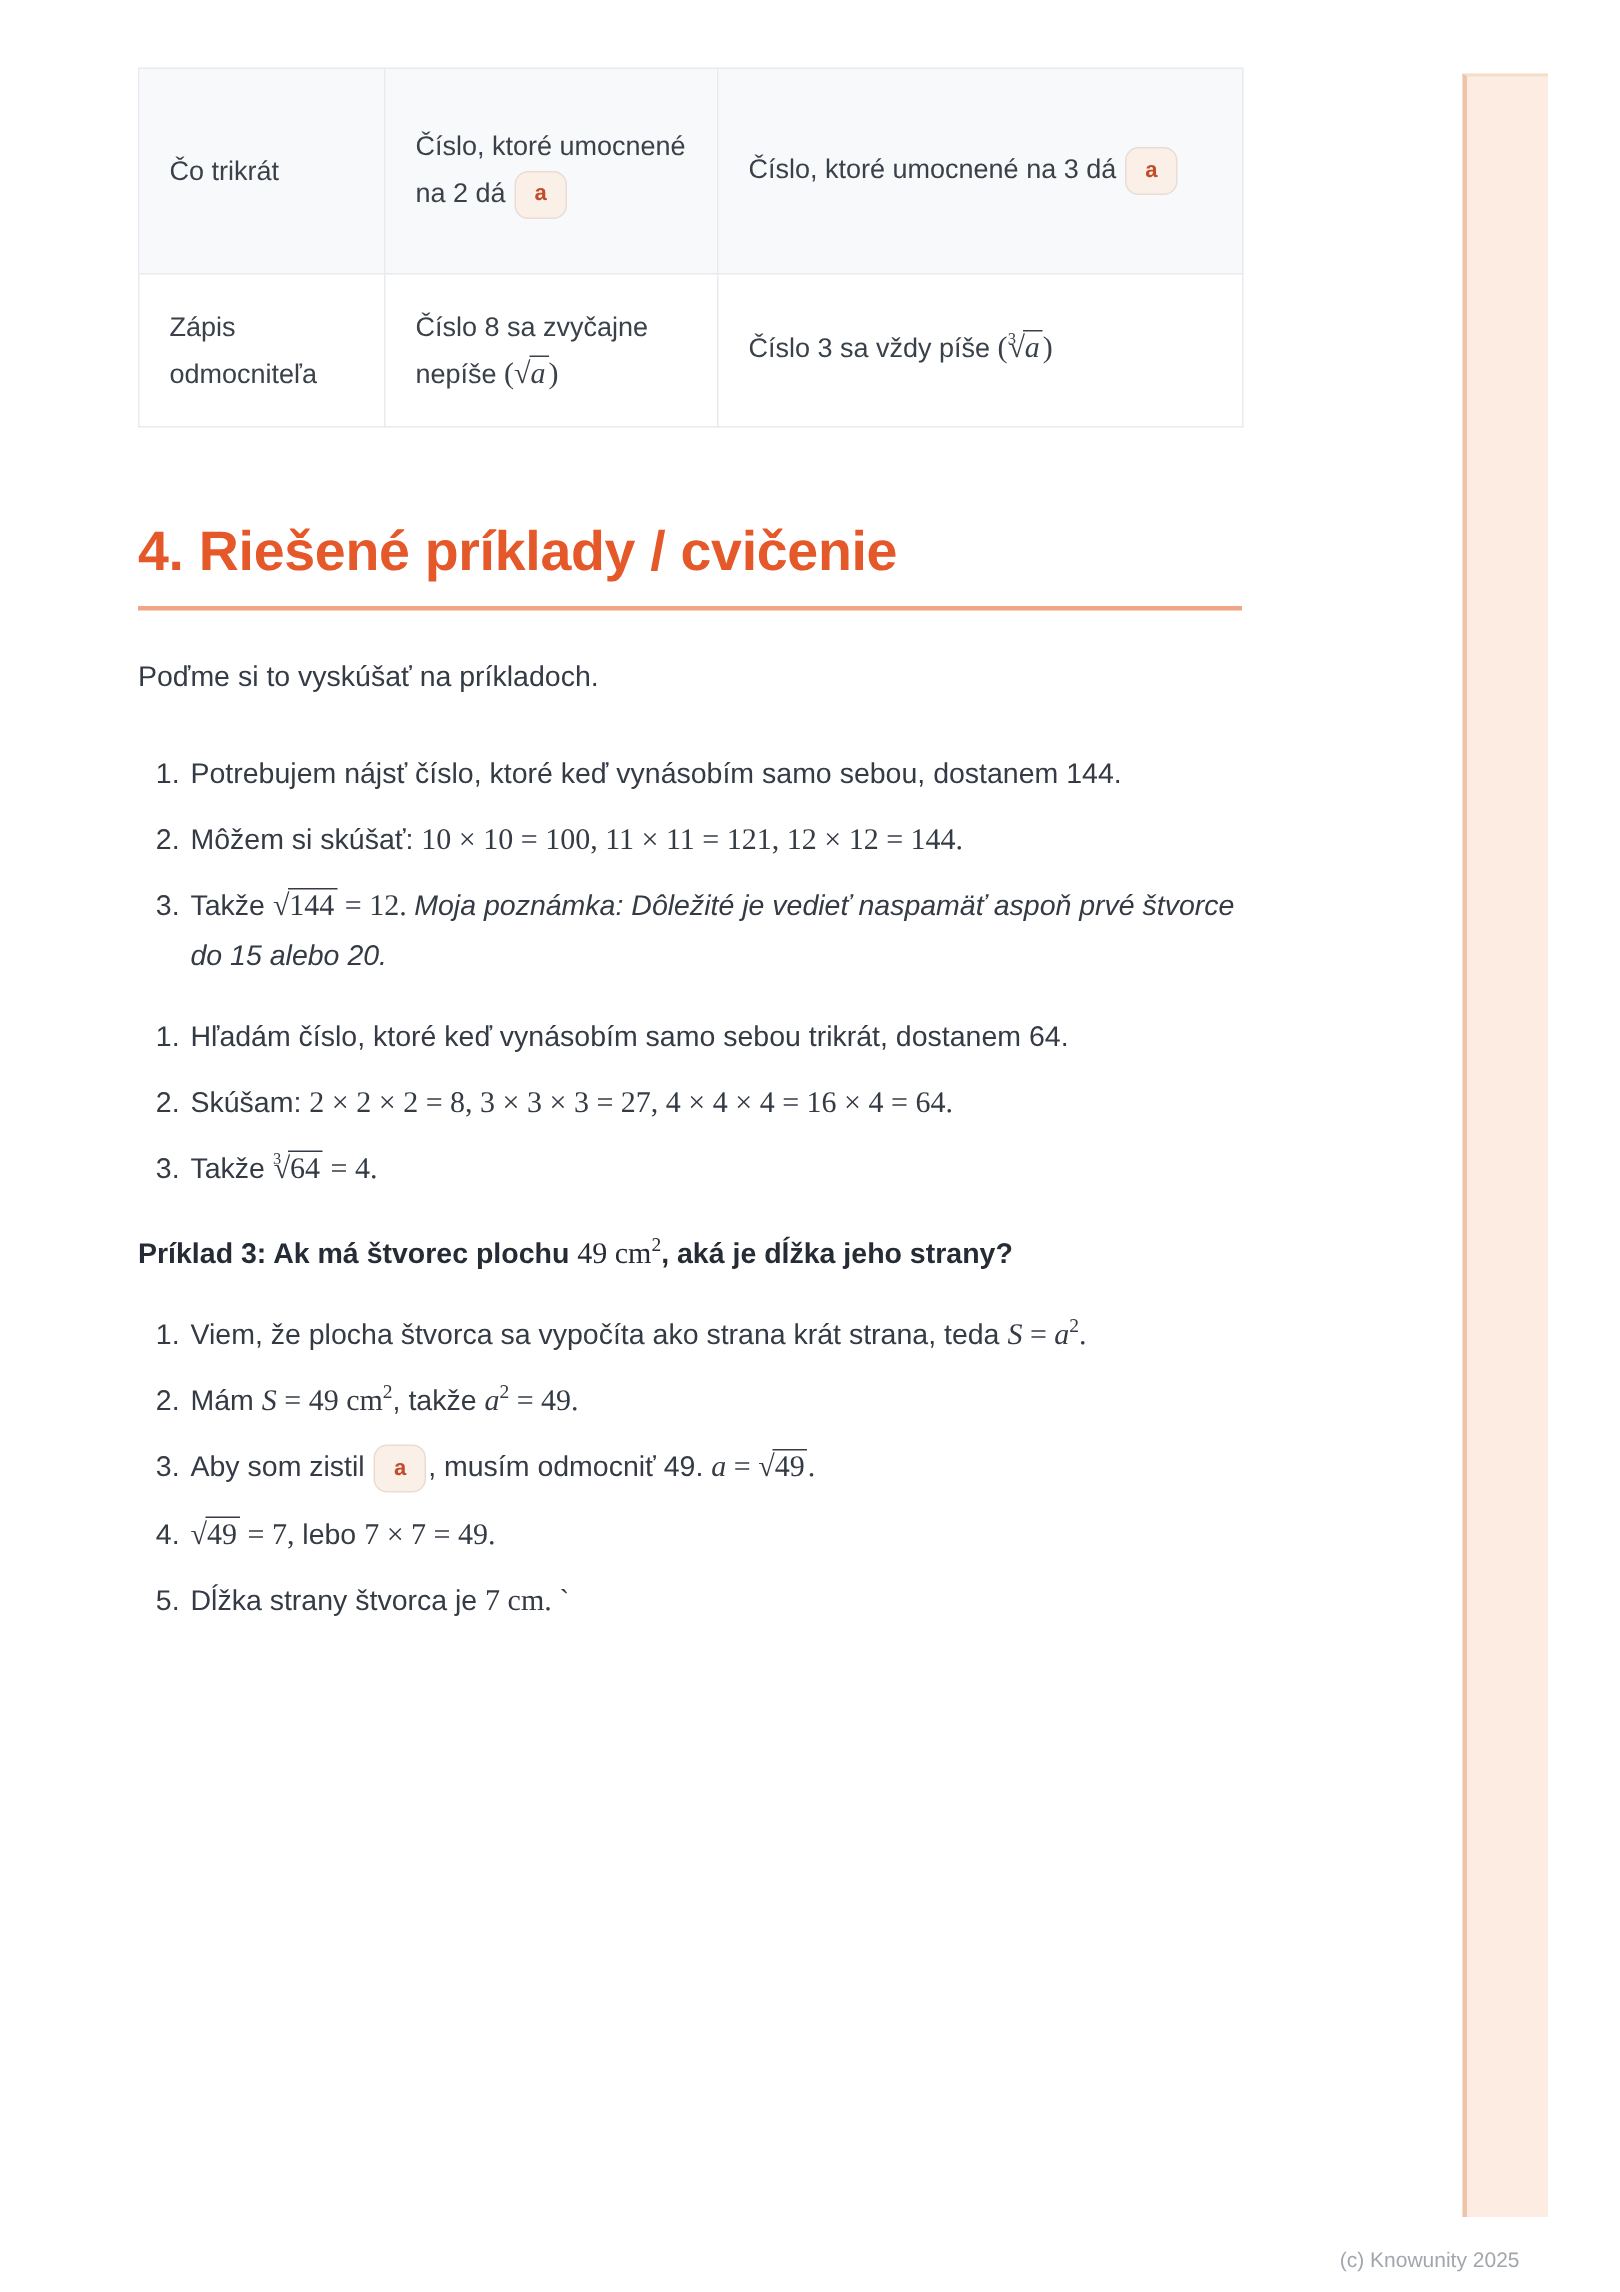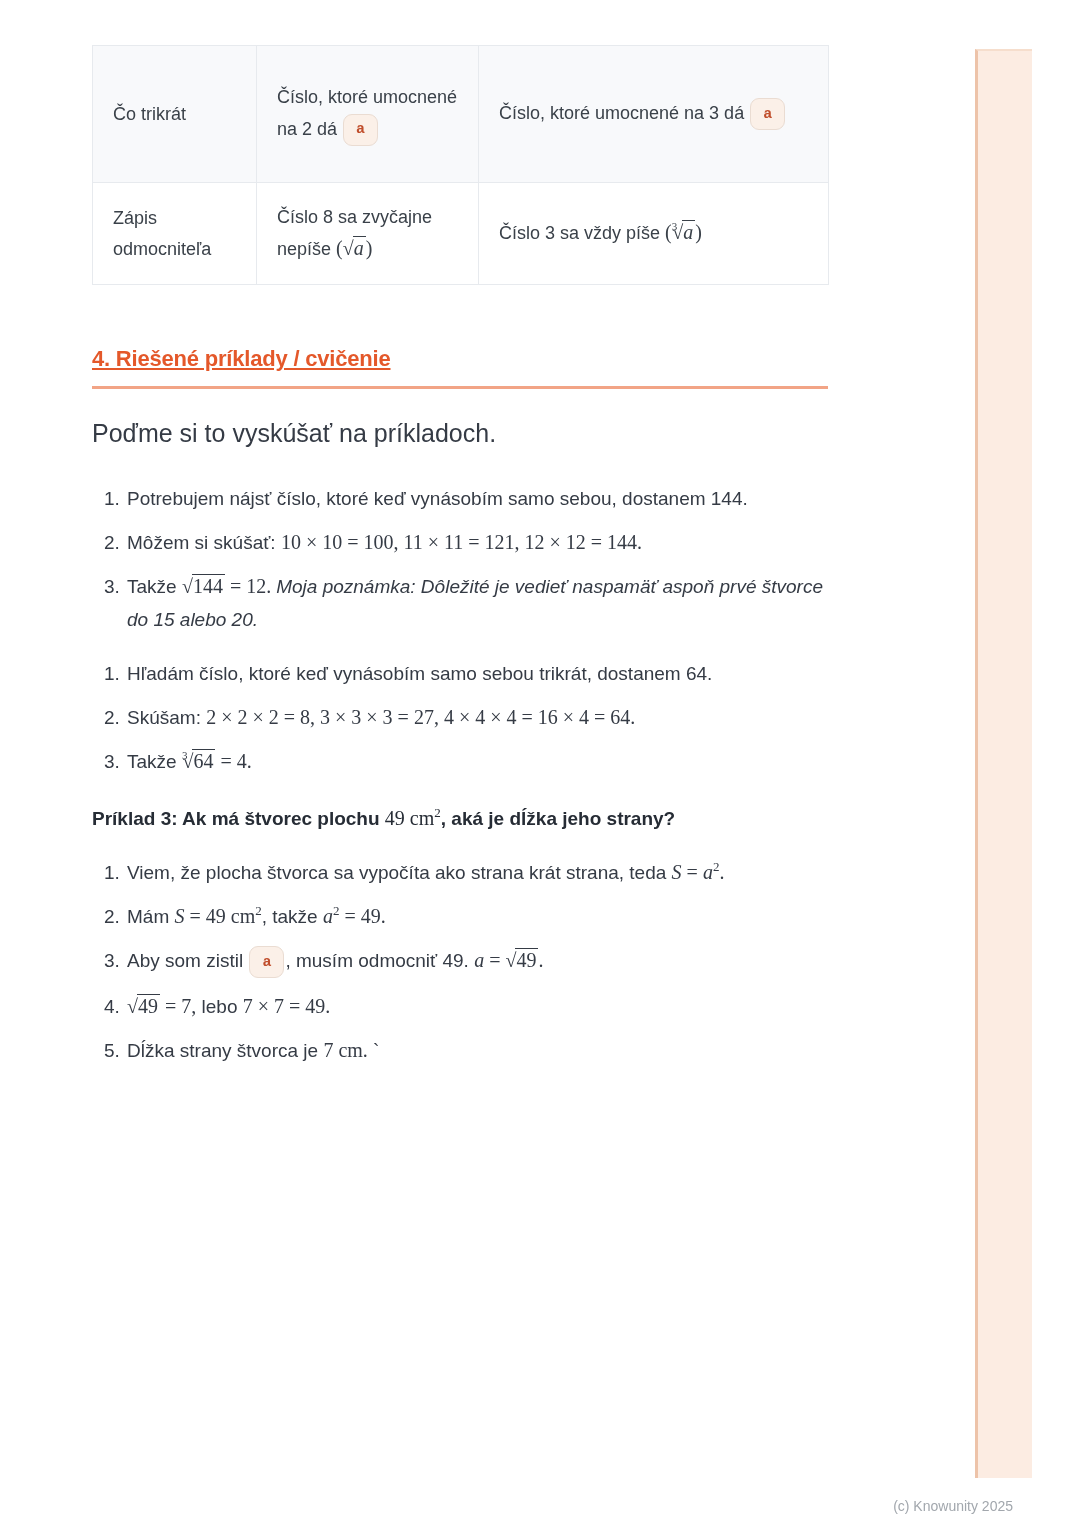--- a/index.html
+++ b/index.html
@@ -42,28 +42,28 @@
   table.cmp tr:nth-child(even) td{background:#ffffff;}
   td.c1{width:164px;}
   td.c2{width:222px;}
   td.c3{width:350px;}
   tr.r1{height:101px;}
   tr.r2{height:137px;}
   tr.r3{height:102px;}
   
   h2.sec{
     margin:61px 0 14px 0;
-    font-size:22px;line-height:1.2;font-weight:700;
-    color:var(--accent);letter-spacing:-0.2px;text-decoration:underline;
+    font-size:37px;line-height:1.2;font-weight:700;
+    color:var(--accent);letter-spacing:-0.2px;
   }
   .sec-rule{
     border:none;height:3px;background:var(--divider);
     margin:0 0 29px 0;width:736px;
   }
-  p.intro{font-size:25px;line-height:31px;margin:0 0 33px 0;}
+  p.intro{font-size:19px;line-height:31px;margin:0 0 33px 0;}
   
   .ex-title{
     font-size:19px;line-height:33px;font-weight:700;color:var(--text-bold);
     margin:0 0 21px 0;
   }
   .ex-title .m{font-weight:400;}
   ol.steps{
     margin:0 0 21px 0;padding:0 0 0 33px;
   }
   ol.steps li{

